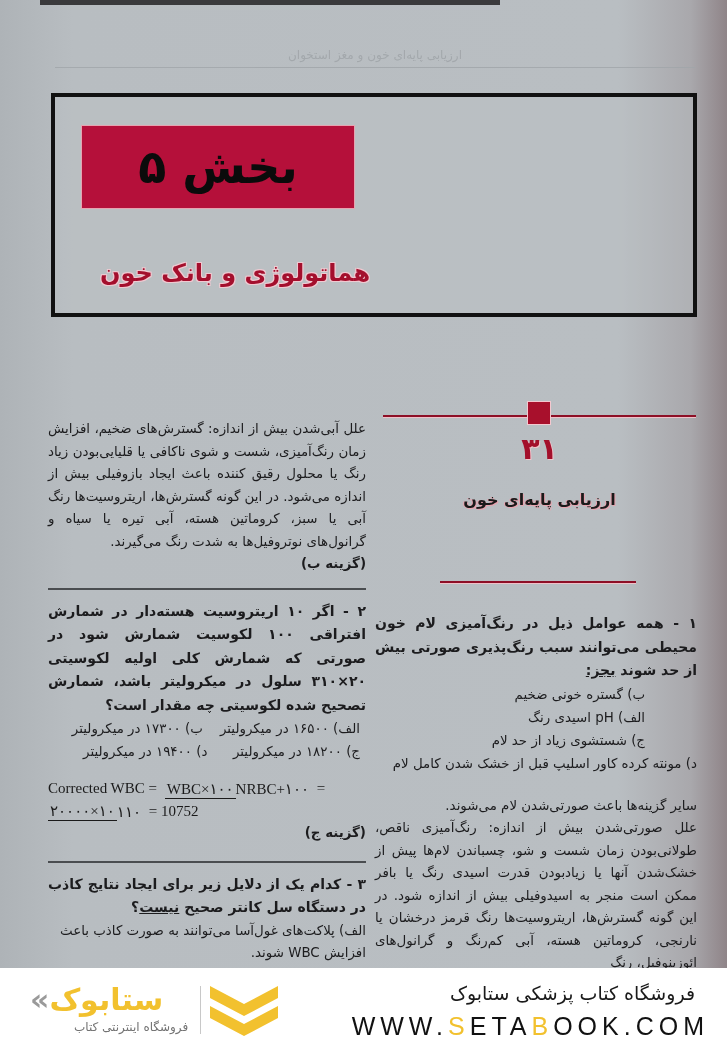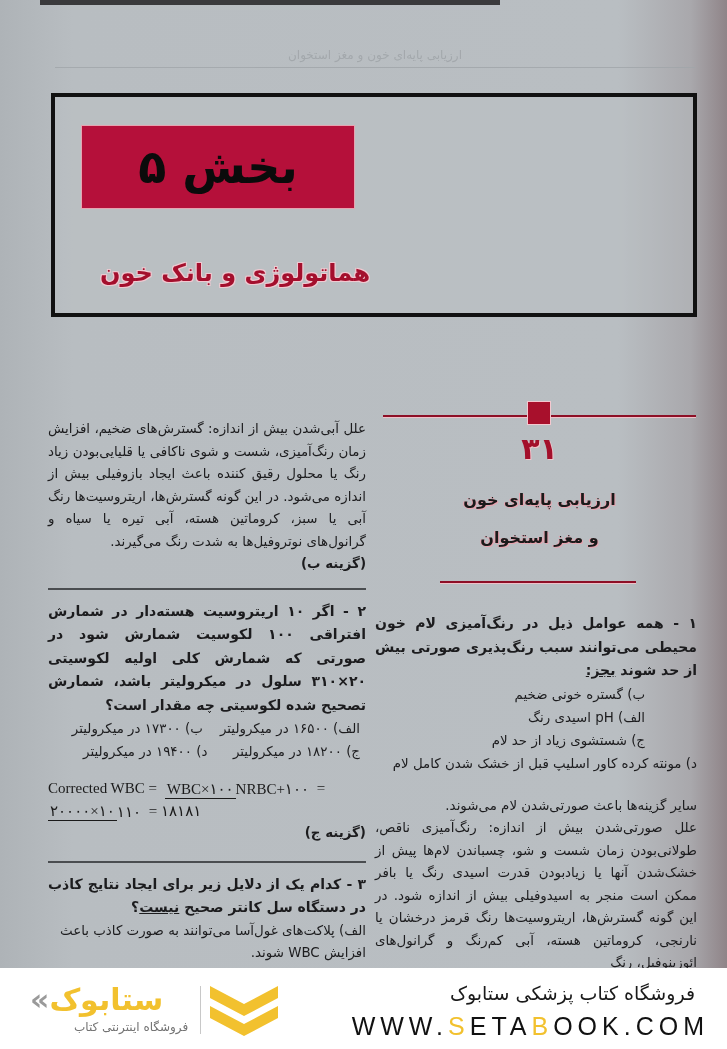--- a/index.html
+++ b/index.html
@@ -123,38 +123,37 @@
       <span class="frac">
         <span class="num">WBC×۱۰۰</span>
         <span class="den">NRBC+۱۰۰</span>
       </span>
       <span>=</span>
       <br>
       <span class="frac" style="margin-left:0;">
         <span class="num">۲۰۰۰۰×۱۰</span>
         <span class="den">۱۱۰</span>
       </span>
-      <span>= ۱۸۱۸۱</span>
+      <span>= 10752</span>
     </div>
     <p class="ans">(گزینه ج)</p>
     <div class="divider" style="margin-top:16px;"></div>
 
     <p class="q">
       <span>۳ - کدام یک از دلایل زیر برای ایجاد نتایج کاذب در دستگاه سل کانتر صحیح </span><span class="u">نیست</span><span>؟</span>
     </p>
     <p style="text-align:right;">الف) پلاکت‌های غول‌آسا می‌توانند به صورت کاذب باعث افزایش WBC شوند.</p>
   </div>
 
   <div class="chapter-header">
     <div class="chap-line-top"></div>
     <div class="chap-square"></div>
     <div class="chap-number">۳۱</div>
     <div class="chap-title">
       <div>ارزیابی پایه‌ای خون</div>
-      <div>و مغز استخوان</div>
     </div>
     <div class="chap-line-bottom"></div>
   </div>
 
   <div class="col col-right" style="top:612px;">
     <p class="q">
       <span>۱ - همه عوامل ذیل در رنگ‌آمیزی لام خون محیطی می‌توانند سبب رنگ‌پذیری صورتی بیش از حد شوند</span>
       <span class="u">بجز:</span>
     </p>
     <div style="padding-right:46px;">

